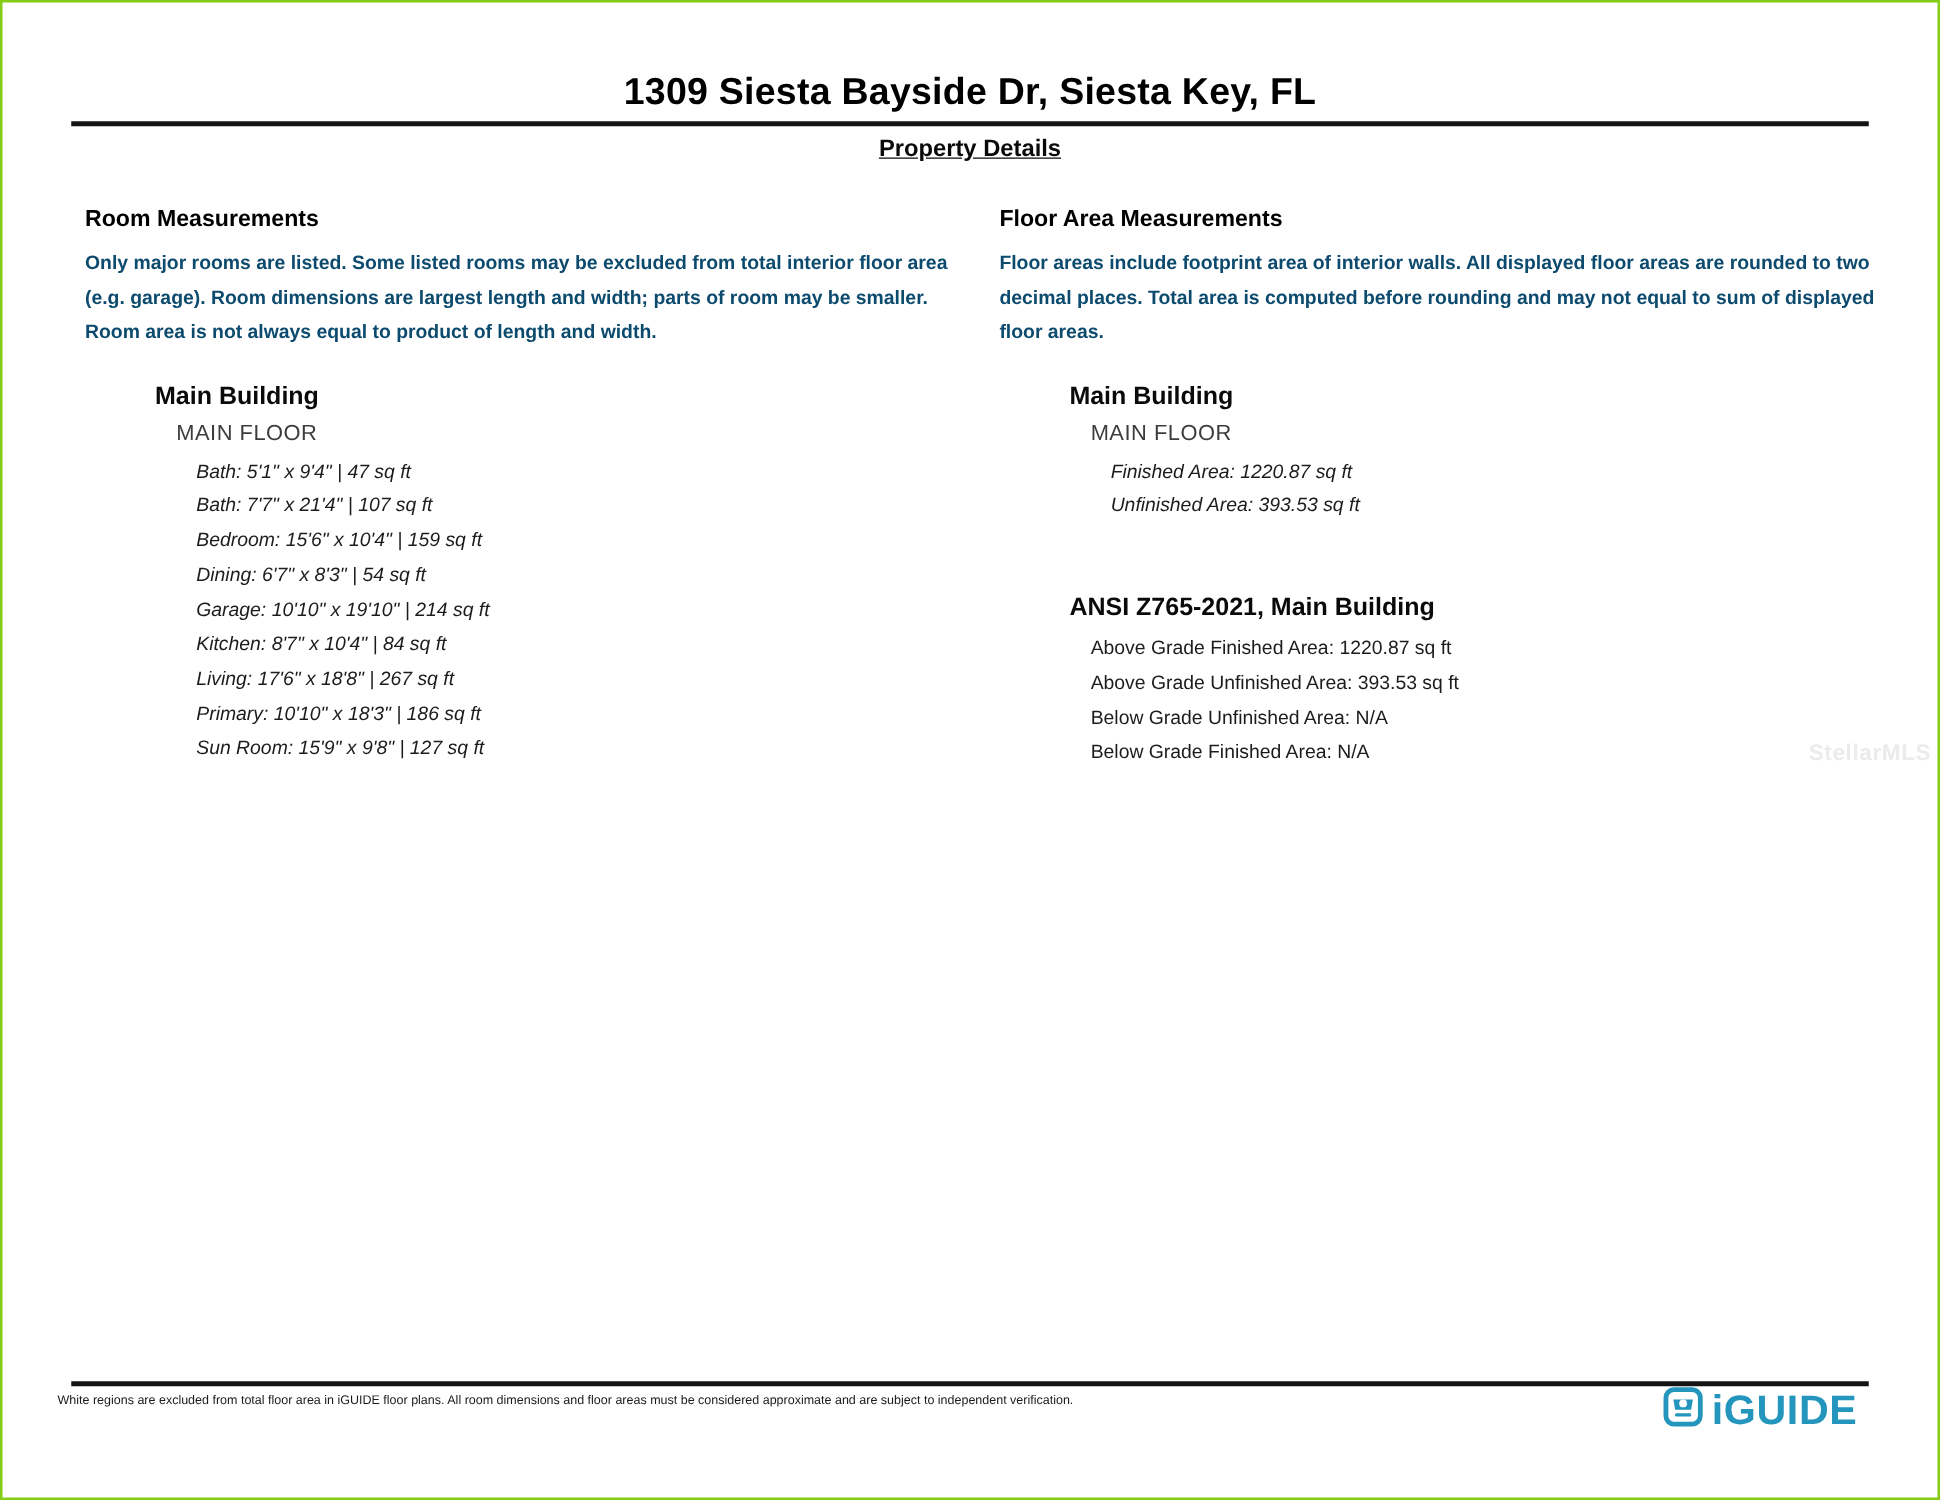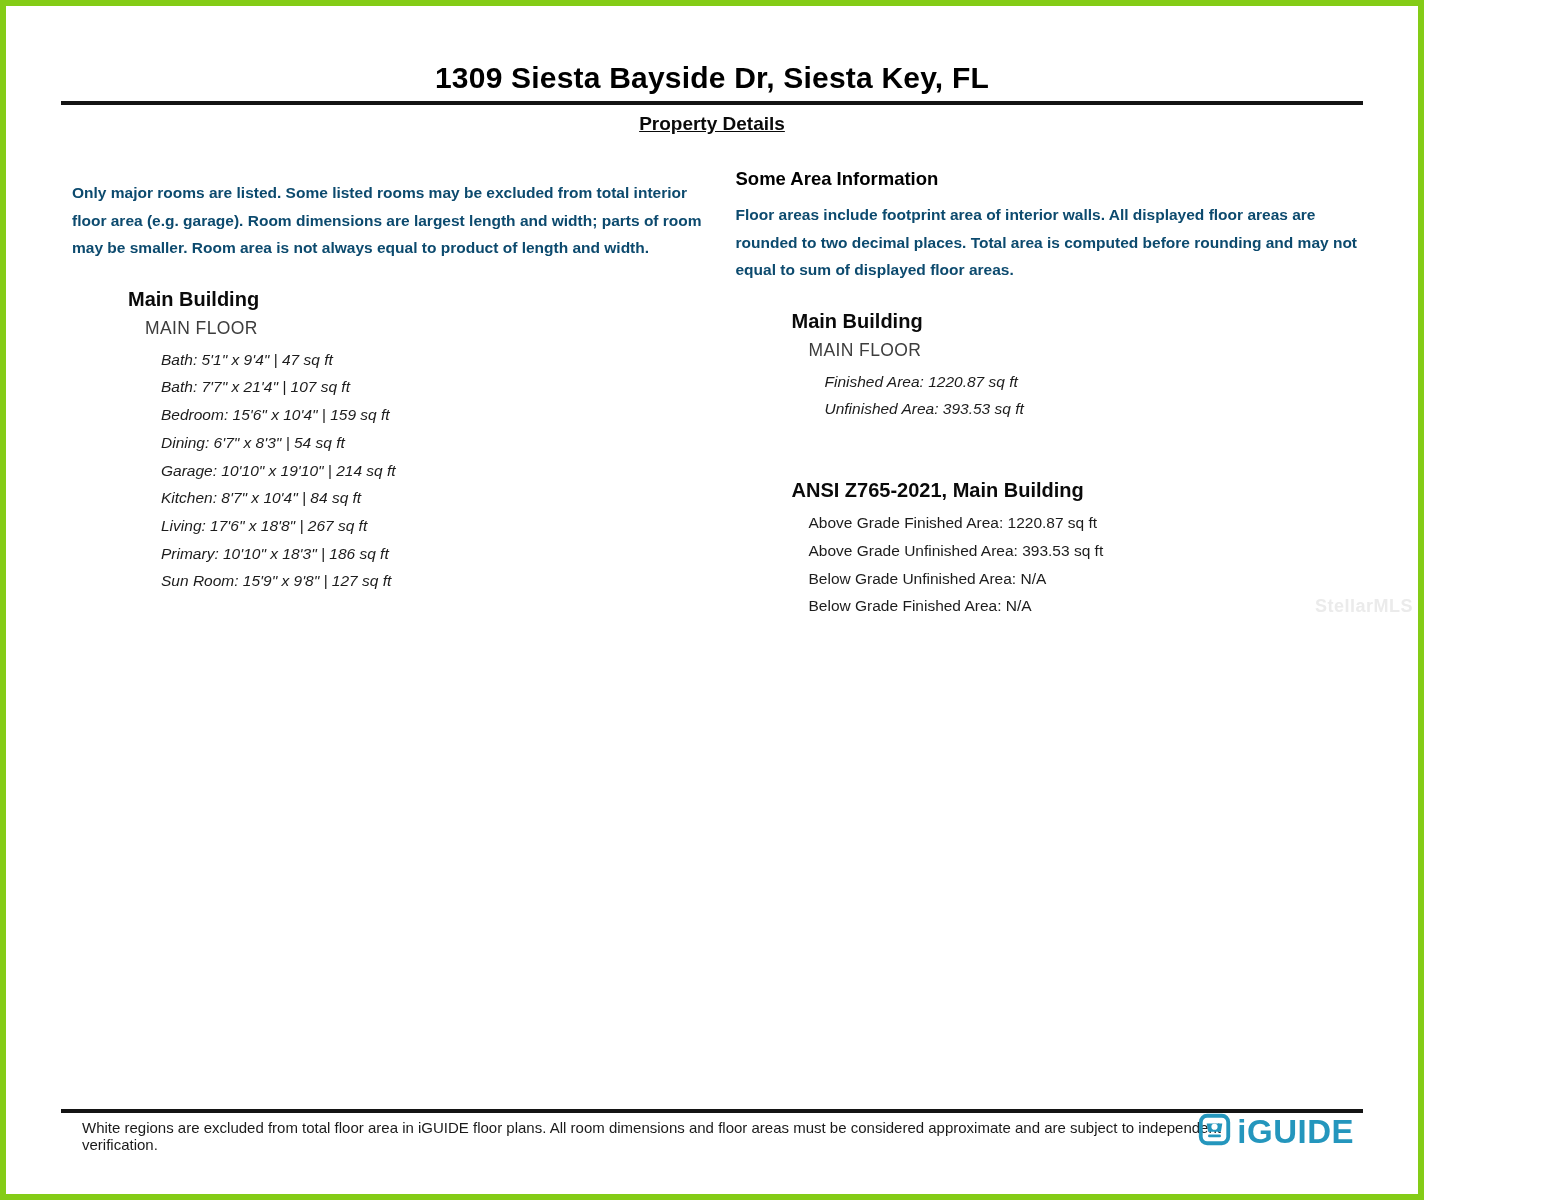--- a/index.html
+++ b/index.html
@@ -1,22 +1,22 @@
 <!DOCTYPE html>
 <html><head>
 <meta charset="utf-8">
 <style>
   * { box-sizing: border-box; }
   html, body { margin: 0; padding: 0; background: #ffffff; }
   .page {
     position: relative;
-    width: 1424px;
+    width: 1552px;
     height: 1200px;
     background: #ffffff;
-    border: 6px solid #84cc16;
+    border: 2px solid #84cc16;
     font-family: "Liberation Sans", sans-serif;
     color: #1f1f1f;
     overflow: hidden;
   }
   .page-title {
     position: absolute;
     top: 55px; left: 0; right: 0;
     margin: 0;
     text-align: center;
     font-size: 30px;
@@ -105,24 +105,24 @@
   }
   .footer-rule {
     position: absolute;
     top: 1103px; left: 55px; right: 55px;
     height: 4px;
     background: #141414;
   }
   .footer-disclaimer {
     position: absolute;
     top: 1113px;
-    left: 76px;
+    left: 44px;
     width: 1180px;
     margin: 0;
-    font-size: 15px;
+    font-size: 10px;
     color: #1a1a1a;
   }
   .iguide-logo {
     position: absolute;
     top: 1107px;
     right: 64px;
     display: flex;
     align-items: center;
     gap: 6px;
   }
@@ -141,40 +141,41 @@
 
   <header>
     <h1 class="page-title">1309 Siesta Bayside Dr, Siesta Key, FL</h1>
     <div class="header-rule"></div>
     <h2 class="page-subtitle">Property Details</h2>
   </header>
 
   <main class="columns">
 
     <section class="col left">
+      <h3 class="section-heading">Room Measurements</h3>
       <p class="section-desc">Only major rooms are listed. Some listed rooms may be excluded from total interior floor area (e.g. garage). Room dimensions are largest length and width; parts of room may be smaller. Room area is not always equal to product of length and width.</p>
       <div class="building-block">
         <h4 class="building-heading">Main Building</h4>
         <div class="floor-label">MAIN FLOOR</div>
         <div class="item-list">
           <div>Bath: 5'1" x 9'4" | 47 sq ft</div>
           <div>Bath: 7'7" x 21'4" | 107 sq ft</div>
           <div>Bedroom: 15'6" x 10'4" | 159 sq ft</div>
           <div>Dining: 6'7" x 8'3" | 54 sq ft</div>
           <div>Garage: 10'10" x 19'10" | 214 sq ft</div>
           <div>Kitchen: 8'7" x 10'4" | 84 sq ft</div>
           <div>Living: 17'6" x 18'8" | 267 sq ft</div>
           <div>Primary: 10'10" x 18'3" | 186 sq ft</div>
           <div>Sun Room: 15'9" x 9'8" | 127 sq ft</div>
         </div>
       </div>
     </section>
 
     <section class="col right">
-      <h3 class="section-heading">Some Area Information</h3>
+      <h3 class="section-heading">Floor Area Measurements</h3>
       <p class="section-desc">Floor areas include footprint area of interior walls. All displayed floor areas are rounded to two decimal places. Total area is computed before rounding and may not equal to sum of displayed floor areas.</p>
       <div class="building-block">
         <h4 class="building-heading">Main Building</h4>
         <div class="floor-label">MAIN FLOOR</div>
         <div class="item-list">
           <div>Finished Area: 1220.87 sq ft</div>
           <div>Unfinished Area: 393.53 sq ft</div>
         </div>
       </div>
       <div class="ansi-block">

